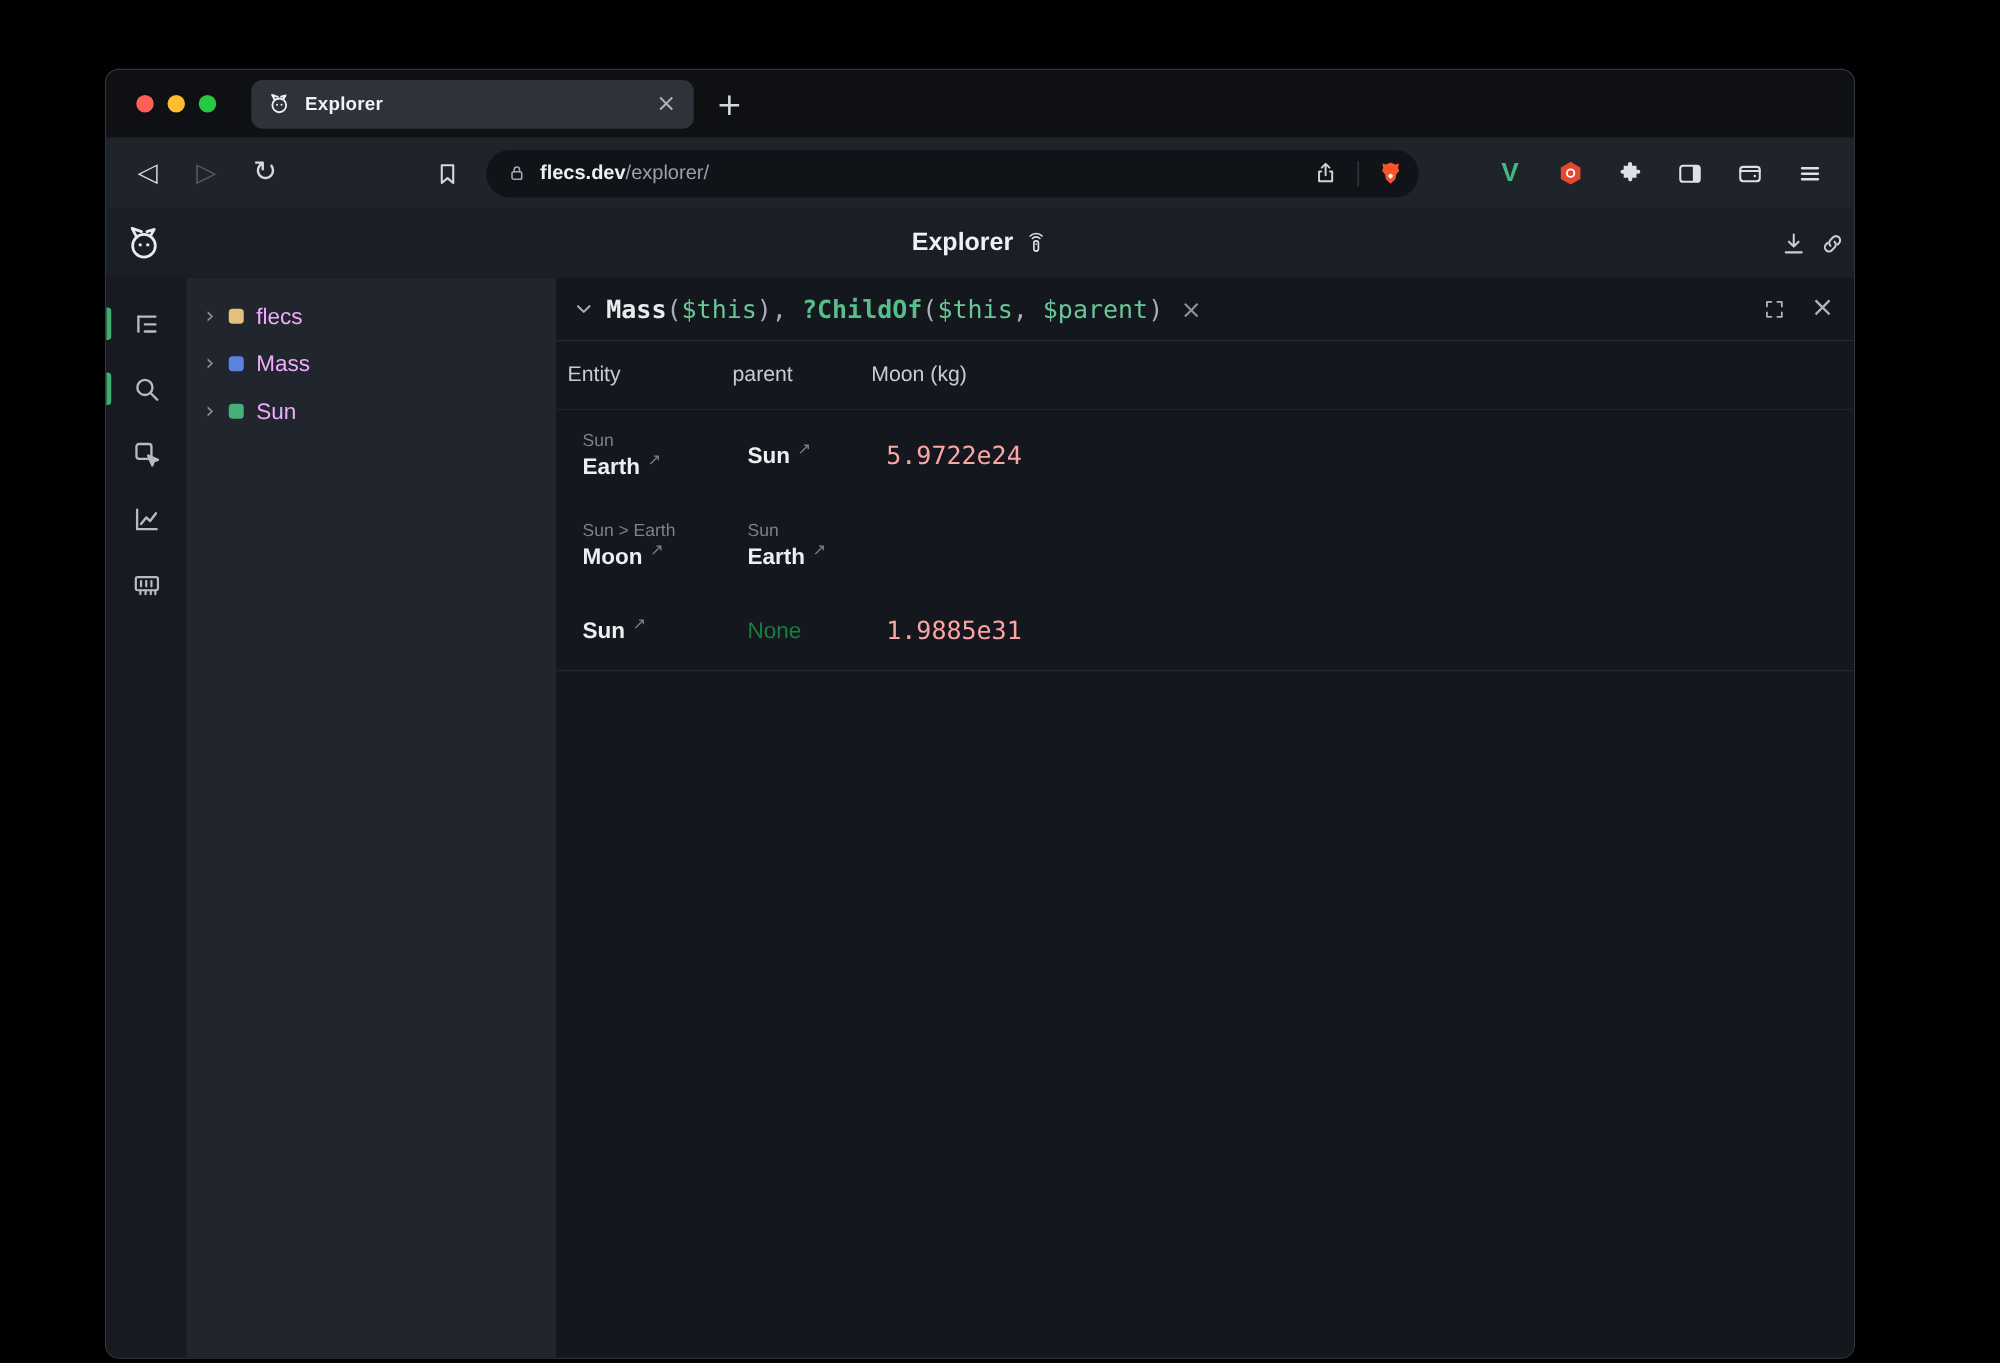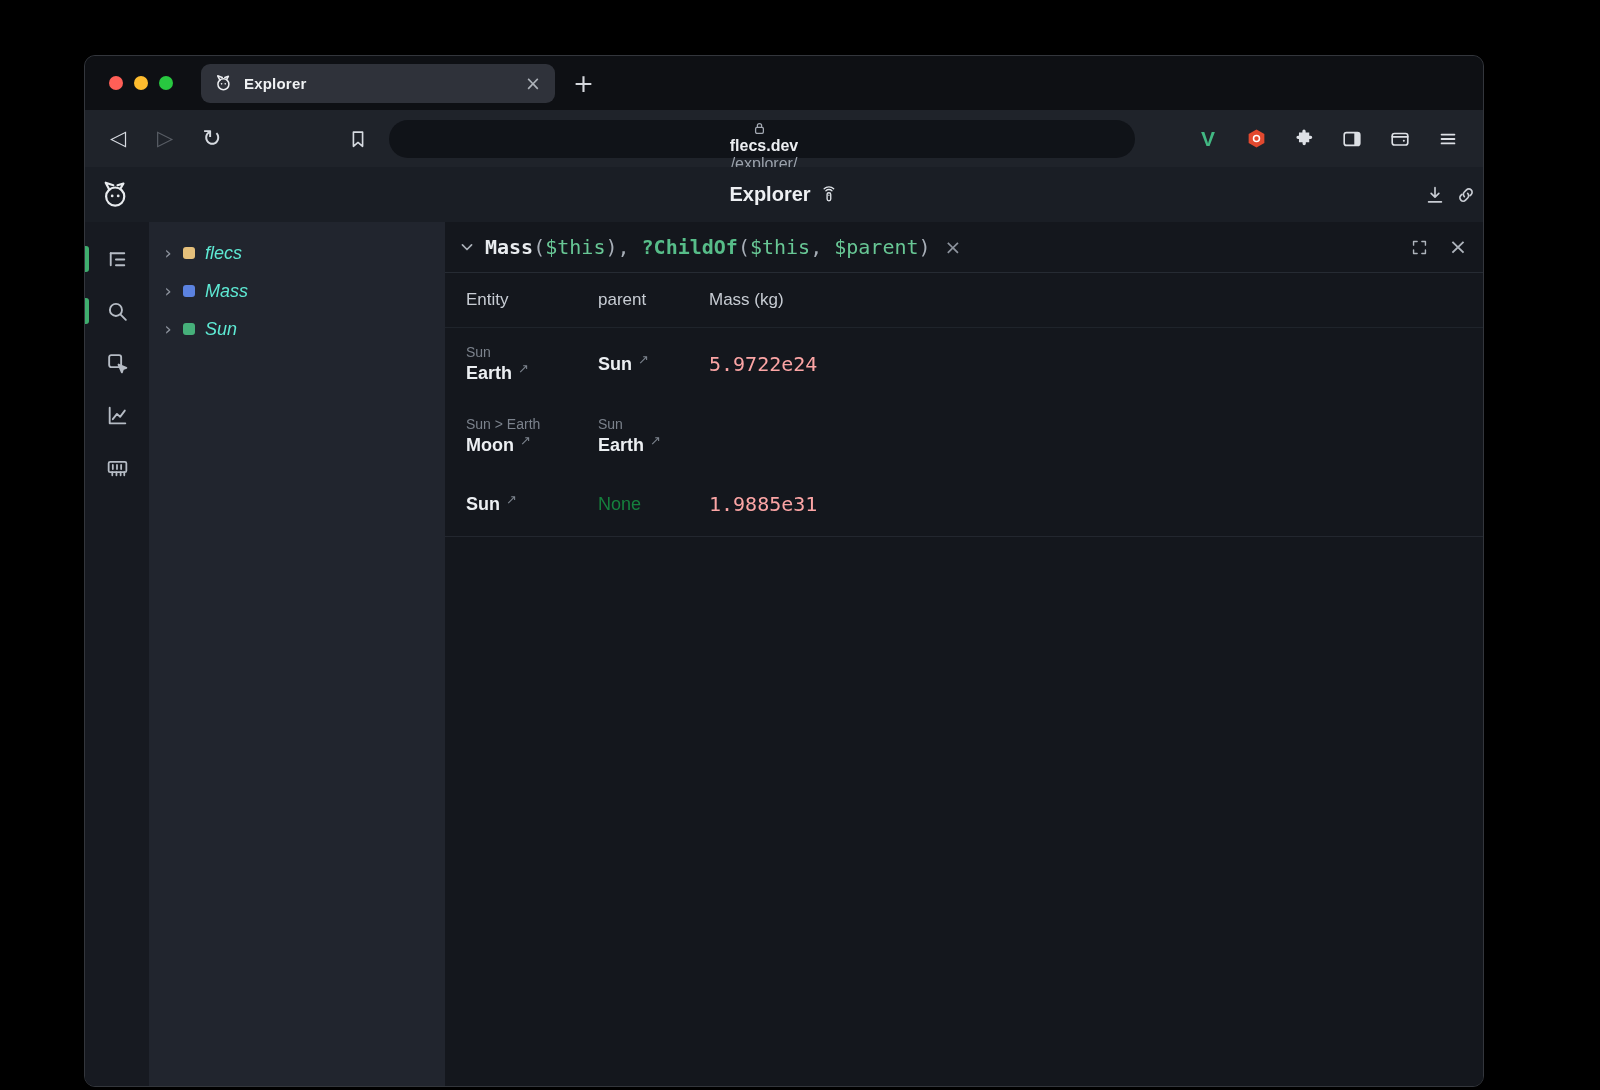--- a/index.html
+++ b/index.html
@@ -23,21 +23,21 @@
   .newtab{margin-left:18px;color:#d4d7dc;font-size:25px;font-weight:400;line-height:1;}
 
   
   .navbar{height:57px;background:#1f232a;display:flex;align-items:center;padding:0 16px;flex:0 0 auto;}
   .navbtn{width:34px;height:34px;display:flex;align-items:center;justify-content:center;color:#d6dae0;margin-right:13px;}
   .navbtn .glyph{font-size:21px;line-height:1;}
   .navbtn.fwd{color:#595e66;}
   .navbtn.reload .glyph{font-size:23px;}
   .navbtn.bookmark{margin-left:99px;margin-right:0;}
   .urlbar{margin-left:14px;width:746px;height:38px;background:#101318;border-radius:19px;display:flex;align-items:center;
-    padding:0 12px 0 16px;box-sizing:border-box;font-size:16px;flex-direction:column;}
+    padding:0 12px 0 16px;box-sizing:border-box;font-size:16px;}
   .lock{color:#a2a8b1;margin-right:10px;}
   .url-domain{color:#eceef1;font-weight:700;}
   .url-path{color:#9aa1ab;}
   .urlbar .spacer{flex:1;}
   .shareicon{color:#cfd3d9;}
   .urldivider{width:1px;height:20px;background:#3a3f48;margin:0 15px;}
   .extgroup{margin-left:auto;display:flex;align-items:center;gap:22px;padding-right:6px;}
   .extbtn{width:26px;height:26px;display:flex;align-items:center;justify-content:center;color:#dde0e5;}
   .vue-v{color:#42b883;font-weight:800;font-size:21px;line-height:1;}
 
@@ -56,37 +56,37 @@
     padding-top:11px;box-sizing:border-box;flex:0 0 auto;}
   .railbtn{width:52px;height:52px;display:flex;align-items:center;justify-content:center;color:#b6bcc5;}
   .pill{position:absolute;left:0;width:4px;height:26px;border-radius:0 3px 3px 0;background:#3fae6e;}
   .pill1{top:24px}.pill2{top:76px}
 
   .tree{width:296px;background:#21252e;padding-top:12px;box-sizing:border-box;flex:0 0 auto;}
   .titem{height:38px;display:flex;align-items:center;padding-left:13px;}
   .tchev{width:12px;color:#8d939d;font-size:18px;line-height:1;margin-right:9px;display:flex;justify-content:center;}
   .sq{width:12px;height:12px;border-radius:3px;margin-right:10px;}
   .sq0{background:#e5c07b}.sq1{background:#5b82e0}.sq2{background:#46b07a}
-  .tlabel{color:#5eead4;font-size:18px;font-style:italic;}
+  .tlabel{color:#f0abfc;font-size:18px;}
 
   .qpanel{flex:1;display:flex;flex-direction:column;background:#14171d;min-width:0;}
   .qheader{height:50px;display:flex;align-items:center;border-bottom:1px solid #262b33;padding:0 14px 0 10px;flex:0 0 auto;}
   .qchev{width:24px;color:#aab0b8;margin-right:6px;display:flex;justify-content:center;}
   .qcode{font-family:"DejaVu Sans Mono",monospace;font-size:20px;display:flex;align-items:baseline;}
   .qcode span{white-space:pre;}
   .tok-id{color:#e9ecef;font-weight:700;}
   .tok-p{color:#a7aeb7;}
   .tok-var{color:#68c795;}
   .tok-op{color:#57bd89;font-weight:700;}
   .qclear{margin-left:14px;color:#8d939d;font-size:20px;line-height:1;}
   .qright{margin-left:auto;display:flex;align-items:center;gap:17px;color:#aeb4bc;}
   .qbtn{width:22px;height:22px;display:flex;align-items:center;justify-content:center;}
   .qclose{font-size:22px;line-height:1;color:#aeb4bc;}
 
-  .thead{height:54px;display:grid;grid-template-columns:132px 111px 1fr;align-items:center;padding-left:21px;
+  .thead{height:54px;display:grid;grid-template-columns:132px 111px 1fr;align-items:center;padding-left:9px;
     border-bottom:1px solid #1f242b;color:#c7ccd3;font-size:17px;flex:0 0 auto;}
   .rows{border-bottom:1px solid #23272f;}
   .trow{display:grid;grid-template-columns:132px 111px 1fr;padding-left:21px;align-items:center;}
   .trow.r1{height:72px}.trow.r2{height:72px}.trow.r3{height:64px}
   .sub{color:#7b828c;font-size:14px;margin-bottom:3px;}
   .mainlbl{color:#eceff2;font-size:18px;font-weight:700;display:flex;align-items:flex-start;}
   .ext{color:#7b828c;font-size:13px;margin-left:6px;font-weight:400;transform:translateY(-2px);}
   .nonelbl{color:#15803d;font-size:18px;}
   .massval{font-family:"DejaVu Sans Mono",monospace;font-size:20px;color:#fca5a5;}
 </style>
@@ -315,21 +315,21 @@
               <path d="M4.5 9V4.5H9M15 4.5h4.5V9M19.5 15v4.5H15M9 19.5H4.5V15"></path>
             </svg>
           </span>
           <span class="qbtn qclose glyph">×</span>
         </span>
       </div>
 
       <div class="thead">
         <span>Entity</span>
         <span>parent</span>
-        <span>Mass (kg)</span>
+        <span>Moon (kg)</span>
       </div>
 
       <div class="rows">
 
         <div class="trow r1">
           <div class="cell">
             <div class="sub">Sun</div>
             <div class="mainlbl">
               <span>Earth</span>
               <span class="ext glyph">↗</span>

